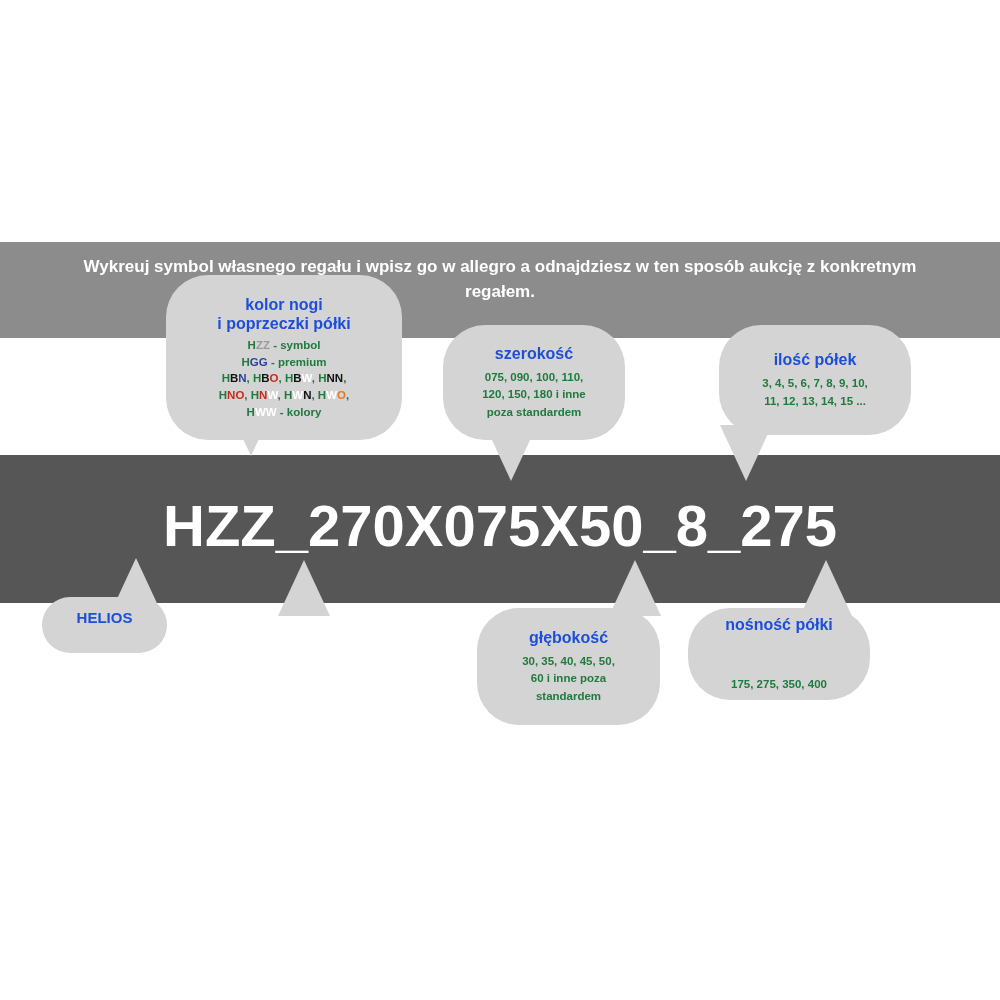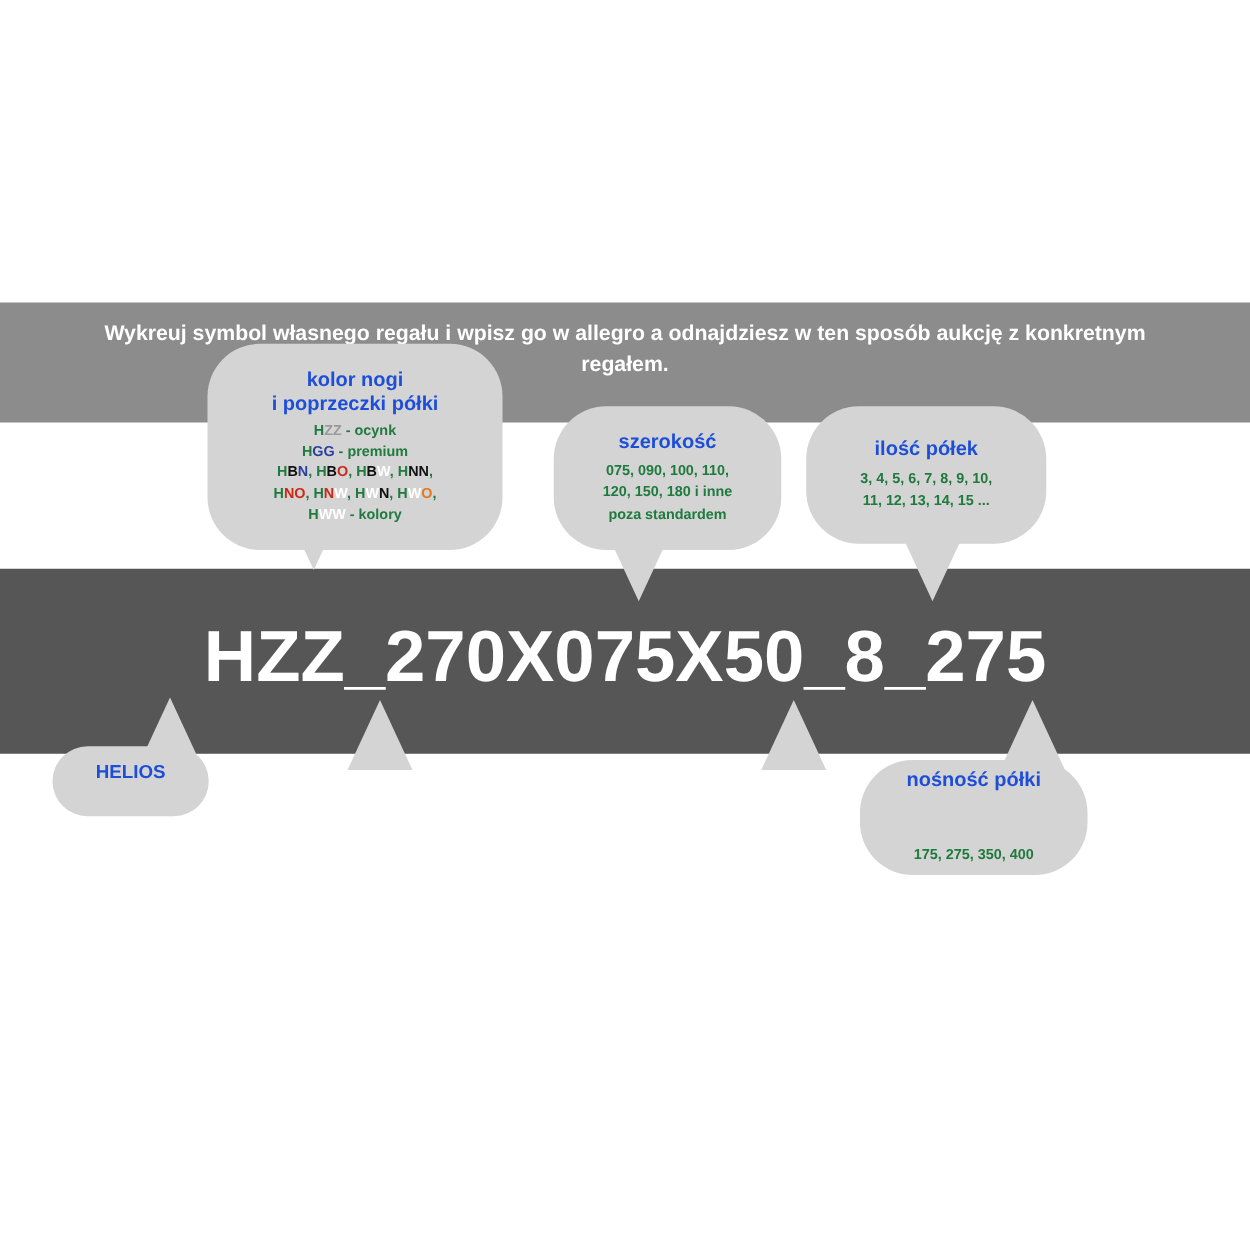--- a/index.html
+++ b/index.html
@@ -140,51 +140,57 @@
 
   <div id="code-text">HZZ_270X075X50_8_275</div>
 
   <div class="tail tail-down" style="left:225px; top:400px;"></div>
   <div class="bubble" id="bubble-kolor" style="left:166px; top:275px; width:236px; height:165px;">
     <div class="title" style="margin-bottom:4px;">
       <span>kolor nogi</span><br>
       <span>i poprzeczki półki</span>
     </div>
     <div id="kolor-legend">
-        <div class="legend-line"><span class="c-green">H</span><span class="c-grey">ZZ</span><span class="c-green"> - ocynk</span></div>
+        <div class="legend-line"><span class="c-green">H</span><span class="c-grey">ZZ</span><span class="c-green"> - symbol</span></div>
         <div class="legend-line"><span class="c-green">H</span><span class="c-blue">GG</span><span class="c-green"> - premium</span></div>
         <div class="legend-line"><span class="c-green">H</span><span class="c-black">B</span><span class="c-blue">N</span><span class="c-green">, H</span><span class="c-black">B</span><span class="c-red">O</span><span class="c-green">, H</span><span class="c-black">B</span><span class="c-white">W</span><span class="c-green">, H</span><span class="c-black">NN</span><span class="c-green">,</span></div>
         <div class="legend-line"><span class="c-green">H</span><span class="c-red">NO</span><span class="c-green">, H</span><span class="c-red">N</span><span class="c-white">W</span><span class="c-green">, H</span><span class="c-white">W</span><span class="c-black">N</span><span class="c-green">, H</span><span class="c-white">W</span><span class="c-orange">O</span><span class="c-green">,</span></div>
         <div class="legend-line"><span class="c-green">H</span><span class="c-white">WW</span><span class="c-green"> - kolory</span></div>
       </div>
   </div>
 
   <div class="tail tail-down" style="left:485px; top:425px;"></div>
   <div class="bubble" id="bubble-szer" style="left:443px; top:325px; width:182px; height:115px;">
     <div class="title">szerokość</div>
     <div class="body" style="white-space:pre-line;">075, 090, 100, 110,
 120, 150, 180  i inne
 poza standardem</div>
   </div>
 
   <div class="tail tail-down" style="left:720px; top:425px;"></div>
-  <div class="bubble" id="bubble-ilosc" style="left:645px; top:325px; width:192px; height:110px;">
+  <div class="bubble" id="bubble-ilosc" style="left:719px; top:325px; width:192px; height:110px;">
     <div class="title">ilość półek</div>
     <div class="body" style="white-space:pre-line;">3, 4, 5, 6, 7, 8, 9, 10,
 11, 12, 13, 14, 15 ...</div>
   </div>
 
   <div class="tail tail-up" style="left:110px; top:558px;"></div>
   <div class="bubble small" id="bubble-helios" style="left:42px; top:597px; width:125px; height:56px;">
     <div class="title">HELIOS</div>
   </div>
 
   <div class="tail tail-up" style="left:278px; top:560px;"></div>
 
   <div class="tail tail-up" style="left:609px; top:560px;"></div>
+  <div class="bubble" id="bubble-gleb" style="left:477px; top:608px; width:183px; height:117px;">
+    <div class="title">głębokość</div>
+    <div class="body" style="white-space:pre-line;">30, 35, 40, 45, 50,
+60 i inne poza
+standardem</div>
+  </div>
 
   <div class="tail tail-up" style="left:800px; top:560px;"></div>
   <div class="bubble" id="bubble-nos" style="left:688px; top:608px; width:182px; height:92px;gap:36px;">
     <div class="title">nośność półki</div>
     <div class="body">175, 275, 350, 400</div>
   </div>
 
 </div>
 
 </body></html>

